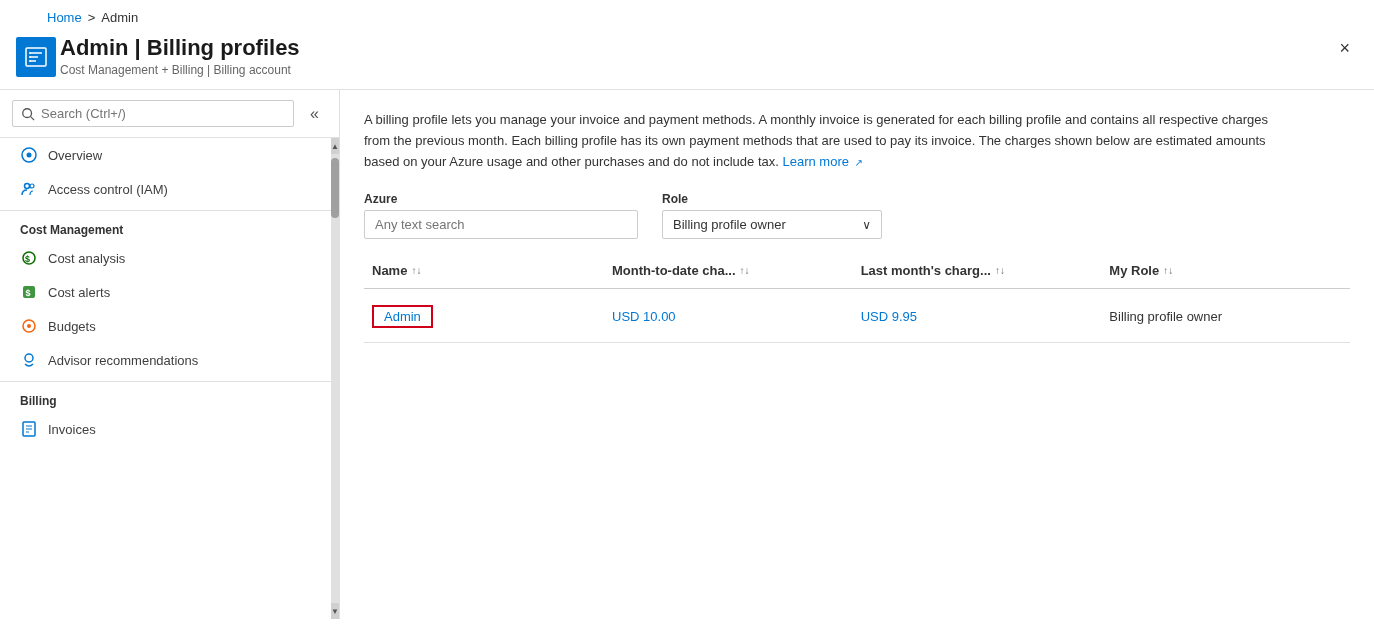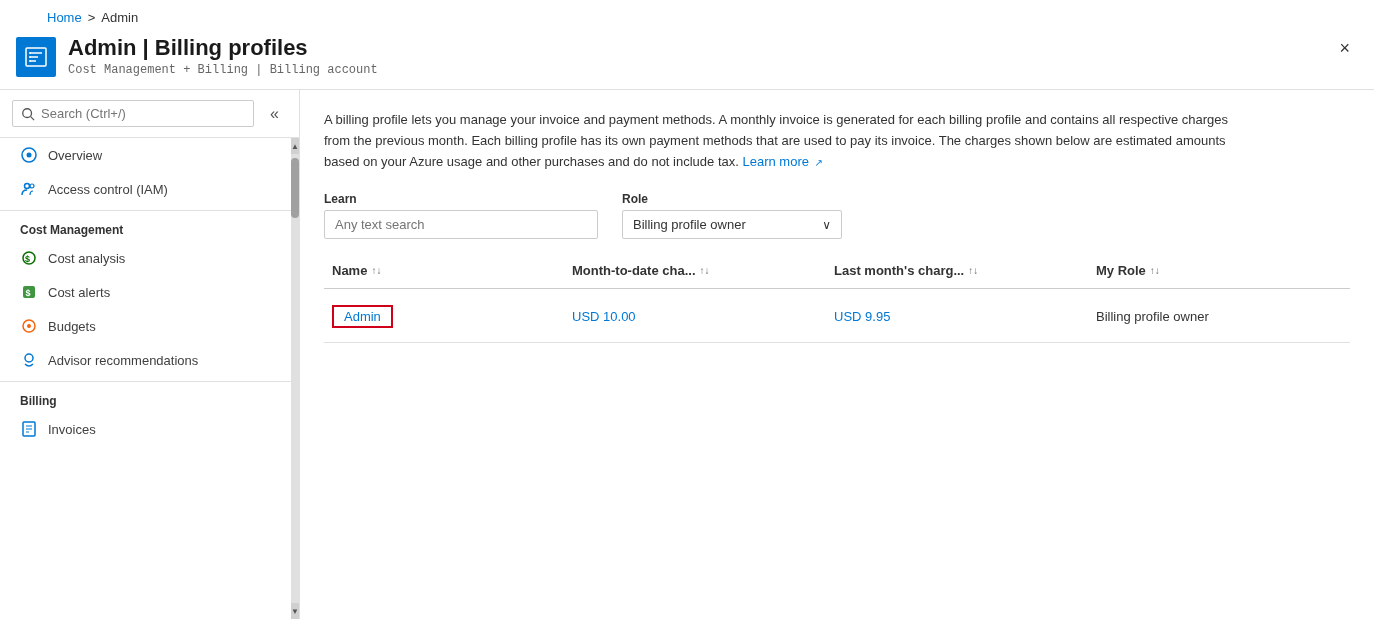--- a/index.html
+++ b/index.html
@@ -11,45 +11,45 @@
       font-size: 13px; color: #0078d4; margin-left: 31px;
     }
     .breadcrumb span { color: #333; }
     .breadcrumb a { color: #0078d4; text-decoration: none; }
 
     .header {
       display: flex; align-items: flex-start; justify-content: space-between;
       padding: 6px 16px 12px;
       border-bottom: 1px solid #e0e0e0;
     }
-    .header-left { display: flex; align-items: flex-start; gap: 12px; }
+    .header-left { display: flex; align-items: flex-start; gap: 4px; }
     .header-icon {
       width: 40px; height: 40px;
       background: #0078d4;
       border-radius: 2px;
       display: flex; align-items: center; justify-content: center;
       flex-shrink: 0; margin-top: 2px;
     }
     .header-icon svg { fill: #fff; }
     .header-text h1 { font-size: 22px; font-weight: 600; color: #1a1a1a; }
-    .header-text .subtitle { font-size: 12px; color: #666; margin-top: 2px; font-family: Liberation Mono, monospace; }
+    .header-text .subtitle { font-size: 12px; color: #666; margin-top: 2px; }
     .close-btn {
       background: none; border: none; cursor: pointer;
       font-size: 18px; color: #333; padding: 4px 8px;
       line-height: 1;
     }
 
     .layout {
       display: flex;
       height: calc(639px - 110px);
     }
 
     
     .sidebar {
-      width: 300px;
+      width: 340px;
       flex-shrink: 0;
       border-right: 1px solid #e0e0e0;
       display: flex;
       flex-direction: column;
       overflow: hidden;
     }
     .sidebar-top {
       display: flex; align-items: center; gap: 8px;
       padding: 10px 12px;
       border-bottom: 1px solid #e0e0e0;
@@ -312,21 +312,21 @@
     <p class="description">
       <span>A billing profile lets you manage your invoice and payment methods. A monthly invoice is generated for each billing profile and contains all respective charges from the previous month. Each billing profile has its own payment methods that are used to pay its invoice. The charges shown below are estimated amounts based on your Azure usage and other purchases and do not include tax.</span>
       <a href="#">
         <span>Learn more</span>
         <span style="font-size:10px; margin-left:2px;">↗</span>
       </a>
     </p>
 
     <div class="filters">
       <div class="filter-group">
-        <label class="filter-label">Learn</label>
+        <label class="filter-label">Azure</label>
         <input class="filter-input" type="text" placeholder="Any text search" style="">
       </div>
       <div class="filter-group">
         <label class="filter-label">Role</label>
         <div class="filter-select">
           <span>Billing profile owner</span>
           <span style="font-size:12px;">∨</span>
         </div>
       </div>
     </div>

